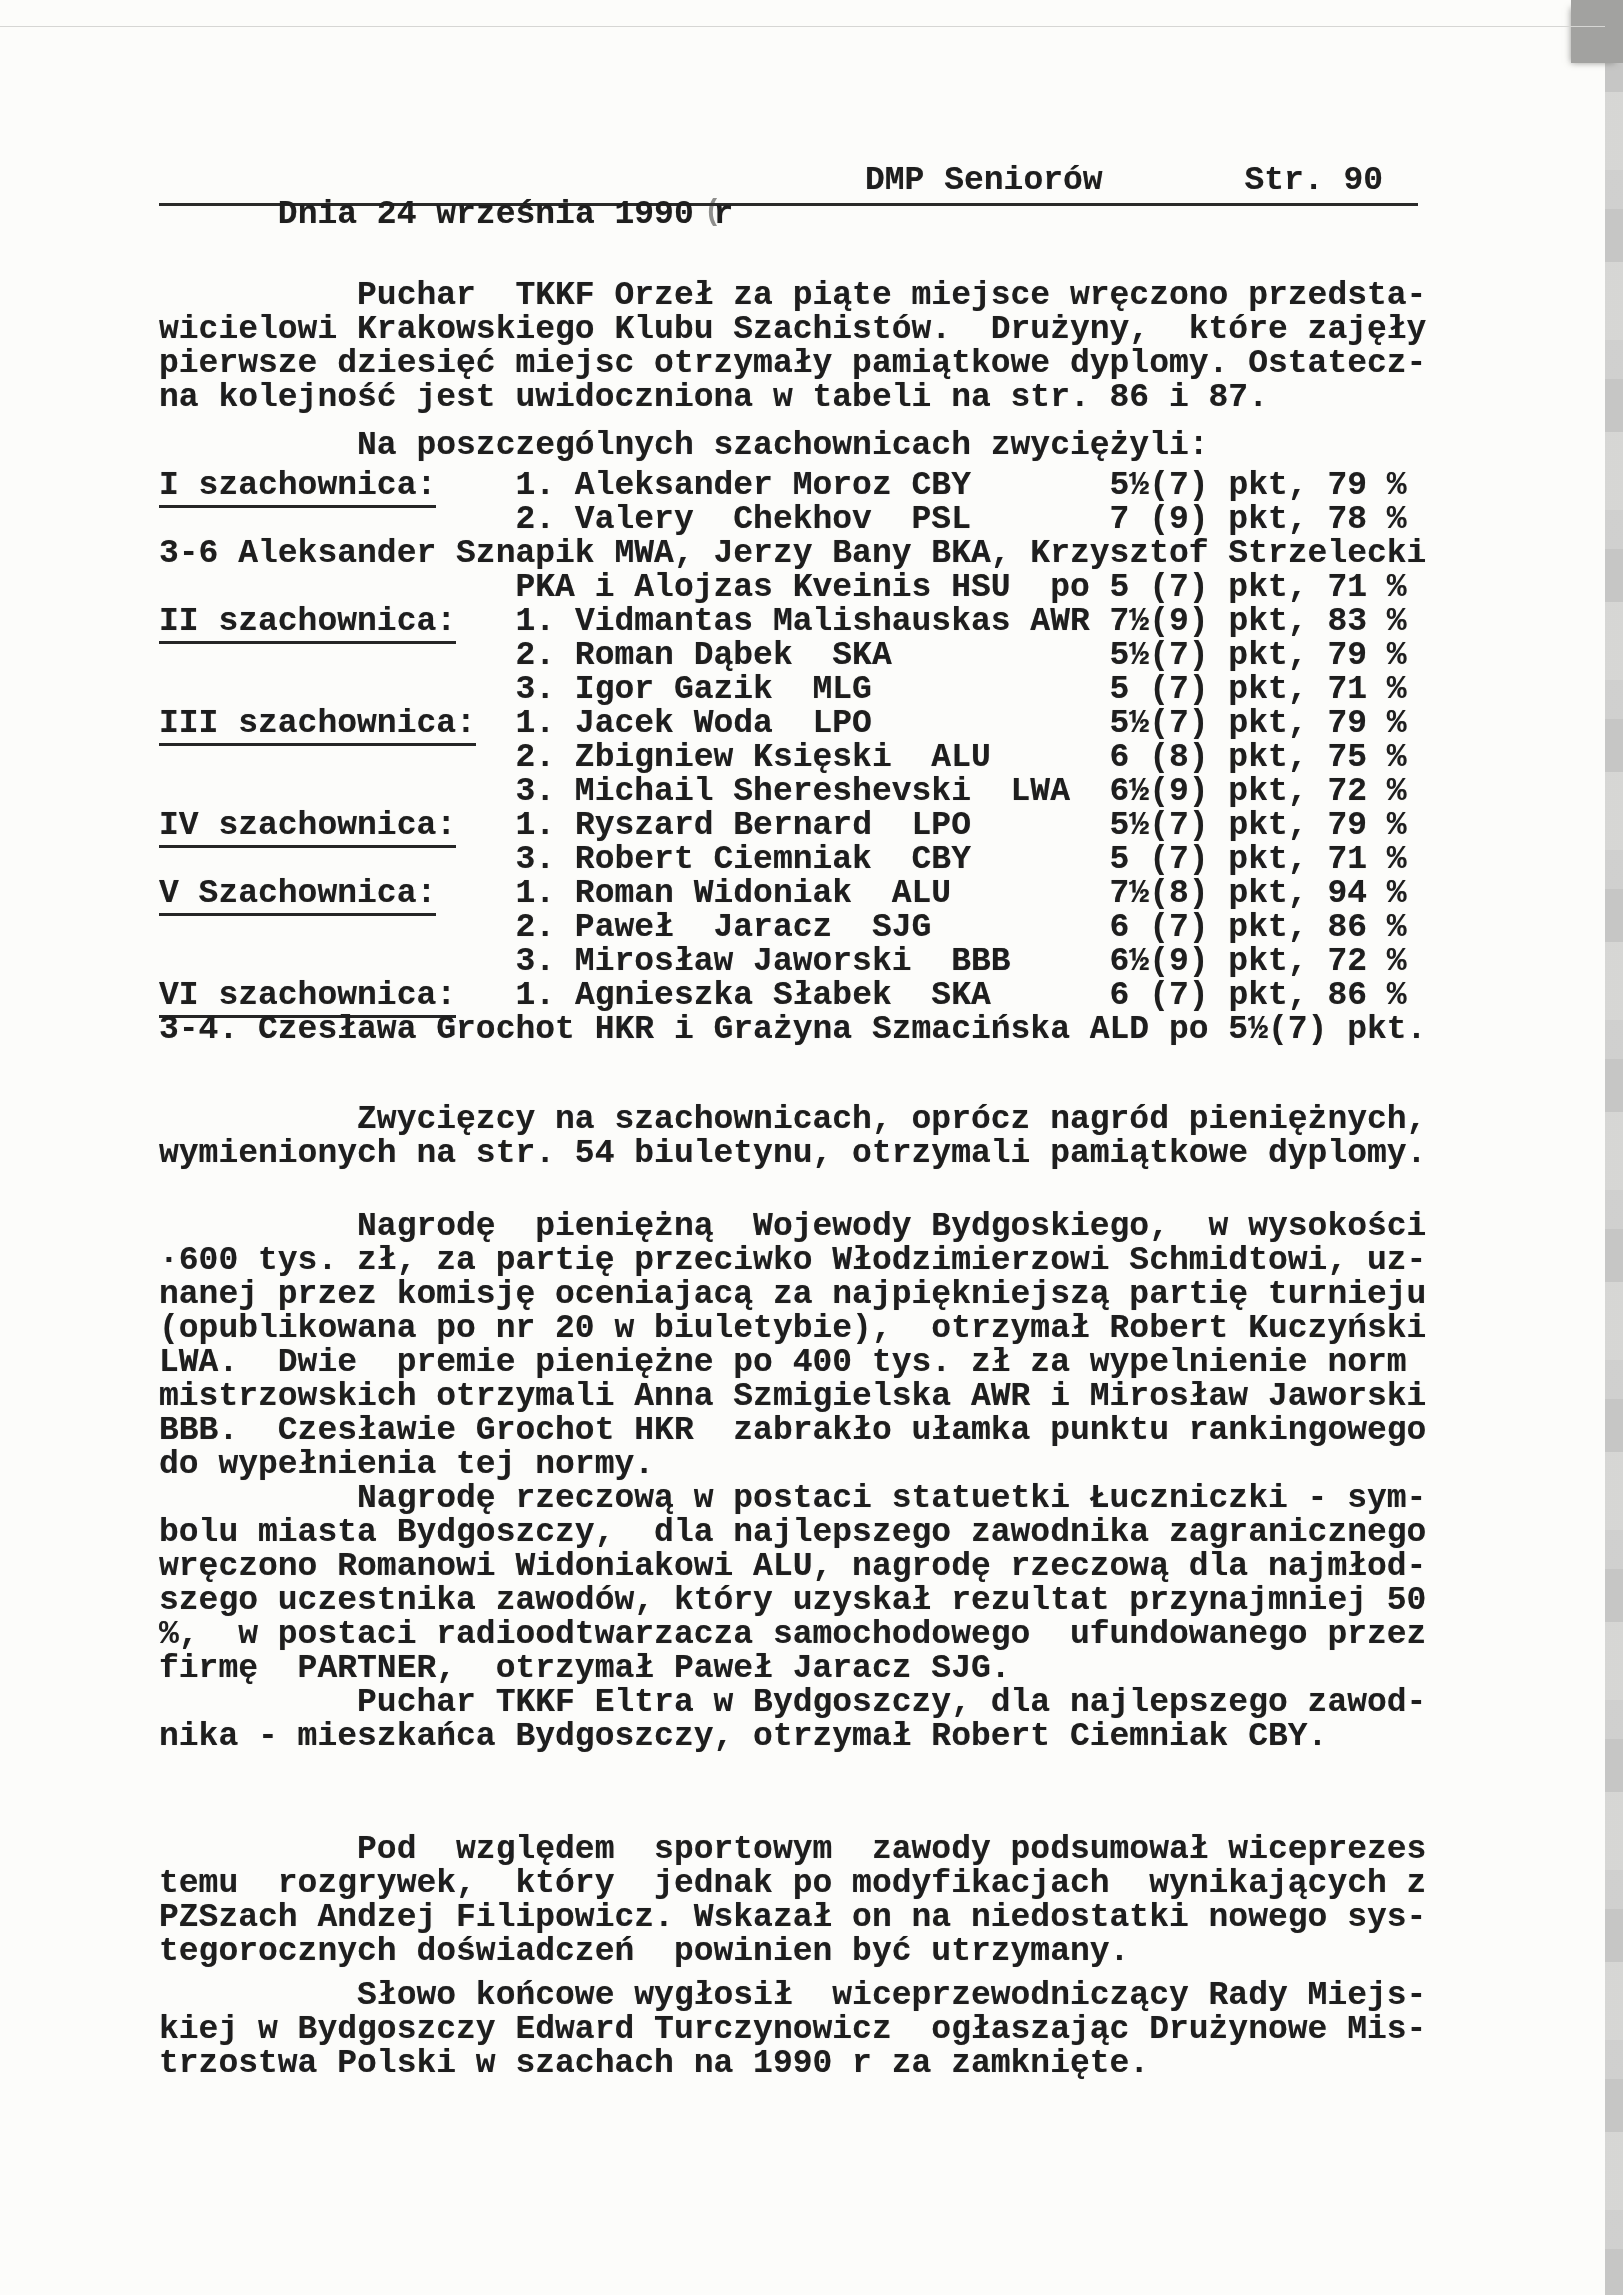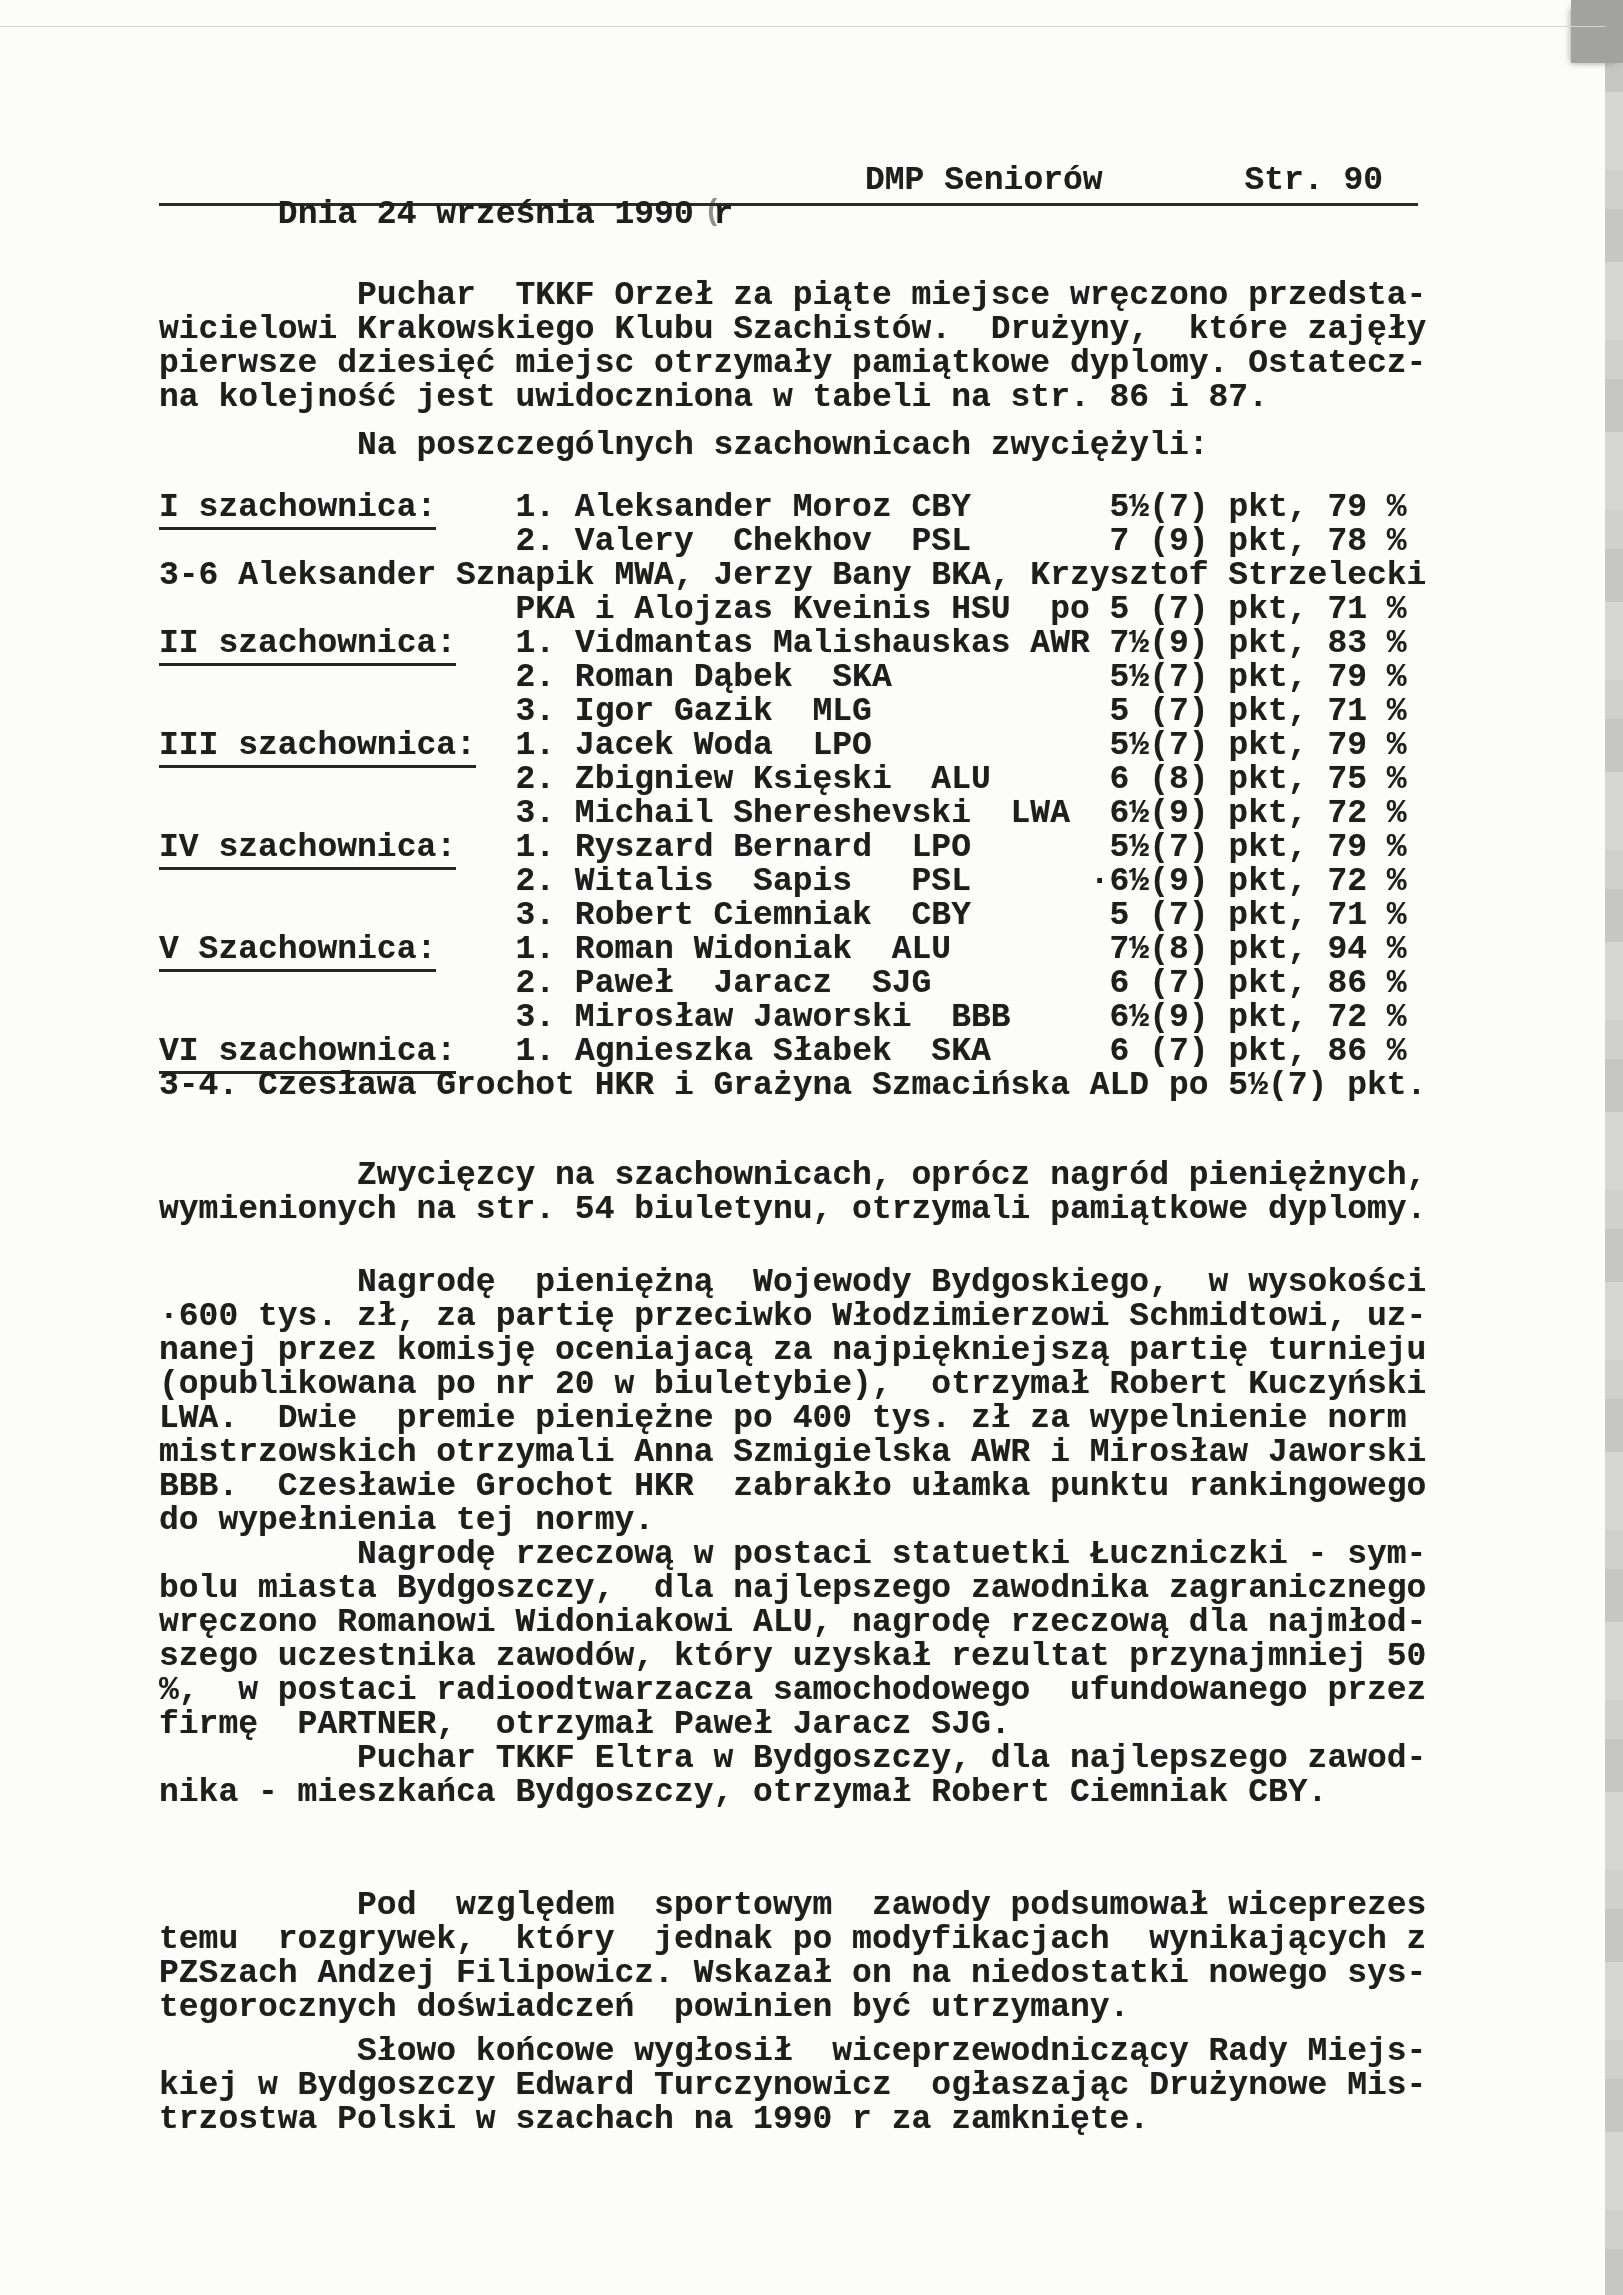--- a/index.html
+++ b/index.html
@@ -45,21 +45,21 @@
     position:relative;
     height:39px;
     border-bottom:3.9px solid #2a2a29;
     font-size:33px;line-height:34px;white-space:pre;
   }
   .h-title{position:absolute;left:706px;top:0;}
   .h-page{position:absolute;right:35px;top:0;}
   .u{border-bottom:3.3px solid #262626;padding-bottom:0.7px;}
   .gap-intro{margin-top:73px;}
   .gap-heading{margin-top:14.4px;}
-  .gap-table{margin-top:28px;}
+  .gap-table{margin-top:6px;}
   .gap-p0{margin-top:56px;}
   .gap-p1{margin-top:39px;}
   .gap-p2{}
   .gap-p3{}
   .gap-p4{margin-top:79px;}
   .gap-p5{margin-top:9.8px;}
 </style>
 </head>
 <body>
 
@@ -92,21 +92,20 @@
         <div class="line"><span>                  2. Valery  Chekhov  PSL       7 (9) pkt, 78 %</span></div>
         <div class="line"><span>3-6 Aleksander Sznapik MWA, Jerzy Bany BKA, Krzysztof Strzelecki</span></div>
         <div class="line"><span>                  PKA i Alojzas Kveinis HSU  po 5 (7) pkt, 71 %</span></div>
         <div class="line"><span class="u">II szachownica:</span><span>   1. Vidmantas Malishauskas AWR 7½(9) pkt, 83 %</span></div>
         <div class="line"><span>                  2. Roman Dąbek  SKA           5½(7) pkt, 79 %</span></div>
         <div class="line"><span>                  3. Igor Gazik  MLG            5 (7) pkt, 71 %</span></div>
         <div class="line"><span class="u">III szachownica:</span><span>  1. Jacek Woda  LPO            5½(7) pkt, 79 %</span></div>
         <div class="line"><span>                  2. Zbigniew Księski  ALU      6 (8) pkt, 75 %</span></div>
         <div class="line"><span>                  3. Michail Shereshevski  LWA  6½(9) pkt, 72 %</span></div>
         <div class="line"><span class="u">IV szachownica:</span><span>   1. Ryszard Bernard  LPO       5½(7) pkt, 79 %</span></div>
-        <div class="line"><span>                  2. Witalis  Sapis   PSL      ·6½(9) pkt, 72 %</span></div>
         <div class="line"><span>                  3. Robert Ciemniak  CBY       5 (7) pkt, 71 %</span></div>
         <div class="line"><span class="u">V Szachownica:</span><span>    1. Roman Widoniak  ALU        7½(8) pkt, 94 %</span></div>
         <div class="line"><span>                  2. Paweł  Jaracz  SJG         6 (7) pkt, 86 %</span></div>
         <div class="line"><span>                  3. Mirosław Jaworski  BBB     6½(9) pkt, 72 %</span></div>
         <div class="line"><span class="u">VI szachownica:</span><span>   1. Agnieszka Słabek  SKA      6 (7) pkt, 86 %</span></div>
         <div class="line"><span>3-4. Czesława Grochot HKR i Grażyna Szmacińska ALD po 5½(7) pkt.</span></div>
       </div>
 
     <div class="gap-p0">
         <div class="line">          Zwycięzcy na szachownicach, oprócz nagród pieniężnych,</div>

